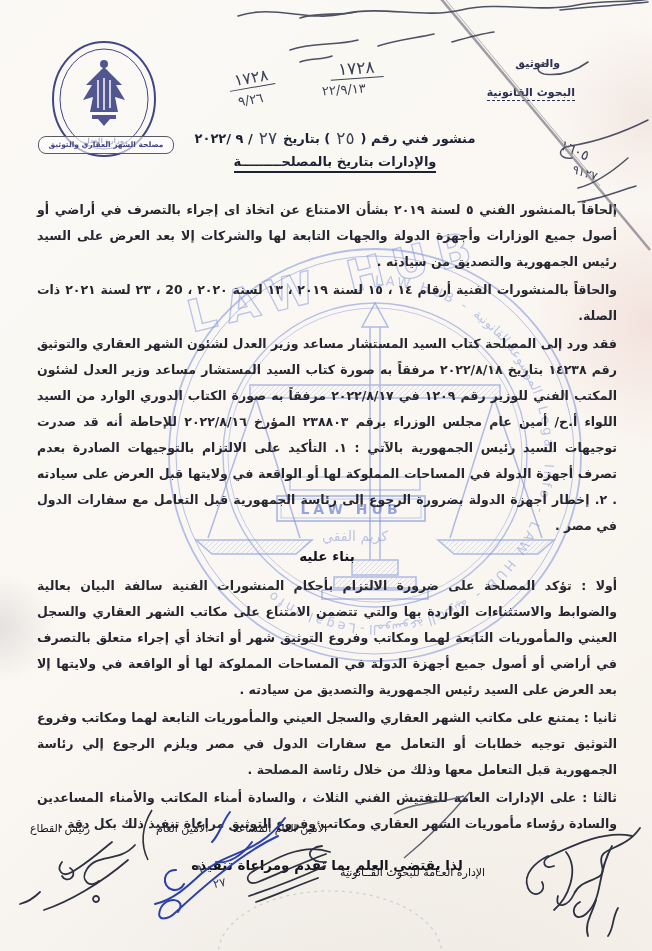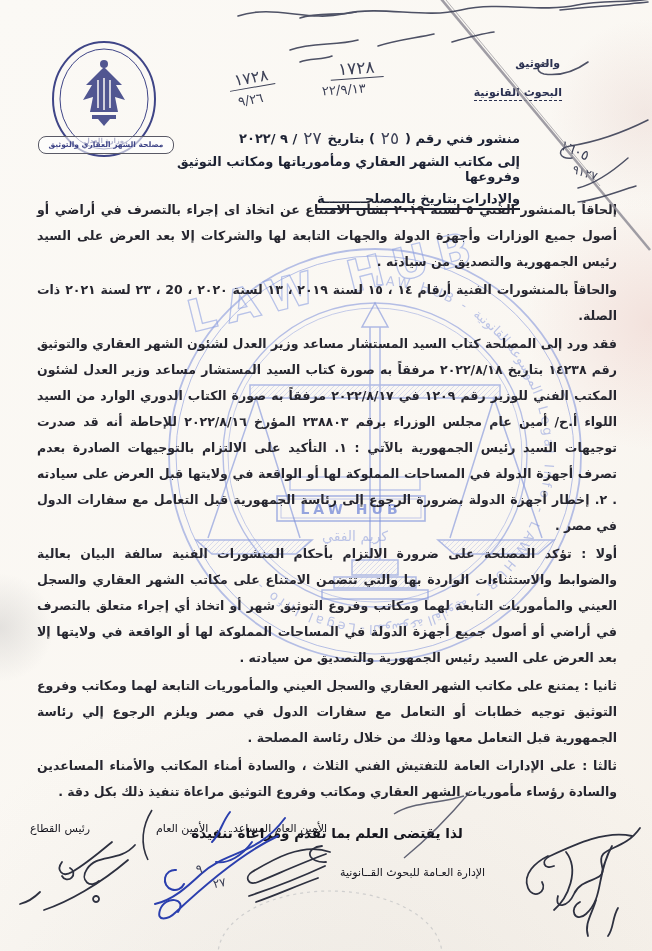--- a/index.html
+++ b/index.html
@@ -14,21 +14,21 @@
       linear-gradient(135deg,#fbf9f5 0%,#faf7f2 60%,#f6f1ea 100%);
   }
   .abs{position:absolute;}
   .rtl{direction:rtl;unicode-bidi:embed;}
   .body-text{
     direction:rtl;text-align:justify;font-size:12.5px;font-weight:700;
     line-height:26px;color:#26262f;letter-spacing:0;
   }
   .body-text p{margin:0 0 2px 0;}
   .center-head{direction:rtl;text-align:center;font-weight:700;color:#14141c;}
-  .title-line{direction:rtl;font-size:13px;font-weight:700;color:#1d2233;}
+  .title-line{direction:rtl;text-align:center;font-size:13px;font-weight:700;color:#1d2233;}
   .hand-num{font-weight:400;font-size:17px;color:#3c4056;position:relative;top:1px;padding:0 6px;}
   .hand{color:#3c4056;font-weight:400;}
   .underlined{border-bottom:2px solid #1d2233;padding-bottom:2px;}
   .seal-box{
     border:1.5px solid #5a5a66;background:rgba(255,255,255,.6);
     font-size:7.5px;color:#3f4587;text-align:center;line-height:15px;font-weight:700;
     direction:rtl;
   }
   .frag{direction:rtl;font-size:11px;font-weight:700;color:#2a3050;}
   .frag.u{border-bottom:1px dashed #2a3050;padding-bottom:1px;}
@@ -91,43 +91,43 @@
     </g>
     <g stroke="#fbf9f5" stroke-width="1.5">
       <path d="M52,42 V70 M58,40 V72 M64,42 V70"></path>
     </g>
     <text x="58" y="105" text-anchor="middle" font-size="7" fill="#3f4587" font-weight="bold">وزارة العدل</text>
   </svg>
 
   <div class="abs seal-box" style="left:38px;top:136px;width:134px;height:16px;z-index:2;border-radius:8px;">مصلحة الشهر العقاري والتوثيق</div>
 
   <div class="abs frag" style="right:92px;top:57px;z-index:2;">والتوثيق</div>
-  <div class="abs frag u" style="right:90px;top:86px;z-index:2;">البحوث القانونية</div>
+  <div class="abs frag u" style="right:77px;top:86px;z-index:2;">البحوث القانونية</div>
 
   <div class="abs hand rtl" style="left:330px;top:58px;font-size:17px;transform:rotate(-4deg);border-bottom:1.5px solid #3c4056;padding:0 8px;z-index:2;">١٧٢٨</div>
   <div class="abs hand rtl" style="left:322px;top:82px;font-size:13px;transform:rotate(-4deg);z-index:2;">٢٢/٩/١٣</div>
   <div class="abs hand rtl" style="left:228px;top:68px;font-size:16px;transform:rotate(-10deg);border-bottom:1.5px solid #3c4056;padding:0 6px;z-index:2;">١٧٢٨</div>
   <div class="abs hand rtl" style="left:238px;top:92px;font-size:13px;transform:rotate(-10deg);z-index:2;">٩/٢٦</div>
   <div class="abs hand rtl" style="left:560px;top:142px;font-size:14px;transform:rotate(24deg);z-index:3;">١٦٠٥</div>
   <div class="abs hand rtl" style="left:572px;top:166px;font-size:12px;transform:rotate(18deg);z-index:3;">٩١٢٧</div>
 
   <div class="abs" style="left:150px;top:127px;width:370px;z-index:2;">
     <div class="title-line">
       <span>منشور فني رقم (</span><span class="hand-num">٢٥</span><span>) بتاريخ</span><span class="hand-num">٢٧</span><span>/ ٩ /٢٠٢٢</span>
     </div>
-    <div class="title-line" style="margin-top:7px;">إلى مكاتب الشهر العقاري ومأمورياتها ومكاتب التوثيق وفروعها</div>
     <div class="title-line" style="margin-top:7px;">
       <span class="underlined">والإدارات بتاريخ بالمصلحـــــــــة</span>
     </div>
   </div>
 
   <div class="abs body-text" style="left:37px;top:197px;width:580px;z-index:2;">
     <p>إلحاقاً بالمنشور الفني ٥ لسنة ٢٠١٩ بشأن الامتناع عن اتخاذ اى إجراء بالتصرف في أراضي أو أصول جميع الوزارات وأجهزة الدولة والجهات التابعة لها والشركات إلا بعد العرض على السيد رئيس الجمهورية والتصديق من سيادته .</p>
     <p>والحاقاً بالمنشورات الفنية أرقام ١٤ ، ١٥ لسنة ٢٠١٩ ، ١٣ لسنة ٢٠٢٠ ، 20 ، ٢٣ لسنة ٢٠٢١ ذات الصلة.</p>
     <p>فقد ورد إلى المصلحة كتاب السيد المستشار مساعد وزير العدل لشئون الشهر العقاري والتوثيق رقم ١٤٢٣٨ بتاريخ ٢٠٢٢/٨/١٨ مرفقاً به صورة كتاب السيد المستشار مساعد وزير العدل لشئون المكتب الفني للوزير رقم ١٢٠٩ في ٢٠٢٢/٨/١٧ مرفقاً به صورة الكتاب الدوري الوارد من السيد اللواء أ.ح/ أمين عام مجلس الوزراء برقم ٢٣٨٨٠٣ المؤرخ ٢٠٢٢/٨/١٦ للإحاطة أنه قد صدرت توجيهات السيد رئيس الجمهورية بالآتي : ١. التأكيد على الالتزام بالتوجيهات الصادرة بعدم تصرف أجهزة الدولة في المساحات المملوكة لها أو الواقعة في ولايتها قبل العرض على سيادته . ٢. إخطار أجهزة الدولة بضرورة الرجوع إلى رئاسة الجمهورية قبل التعامل مع سفارات الدول في مصر .</p>
+    <div class="center-head" style="font-size:13.5px;margin:4px 0;">بناء عليه</div>
     <p>أولا : تؤكد المصلحة على ضرورة الالتزام بأحكام المنشورات الفنية سالفة البيان بعالية والضوابط والاستثناءات الواردة بها والتي تتضمن الامتناع على مكاتب الشهر العقاري والسجل العيني والمأموريات التابعة لهما ومكاتب وفروع التوثيق شهر أو اتخاذ أي إجراء متعلق بالتصرف في أراضي أو أصول جميع أجهزة الدولة في المساحات المملوكة لها أو الواقعة في ولايتها إلا بعد العرض على السيد رئيس الجمهورية والتصديق من سيادته .</p>
     <p>ثانيا : يمتنع على مكاتب الشهر العقاري والسجل العيني والمأموريات التابعة لهما ومكاتب وفروع التوثيق توجيه خطابات أو التعامل مع سفارات الدول في مصر ويلزم الرجوع إلي رئاسة الجمهورية قبل التعامل معها وذلك من خلال رئاسة المصلحة .</p>
     <p>ثالثا : على الإدارات العامة للتفتيش الفني الثلاث ، والسادة أمناء المكاتب والأمناء المساعدين والسادة رؤساء مأموريات الشهر العقاري ومكاتب وفروع التوثيق مراعاة تنفيذ ذلك بكل دقة .</p>
     <div class="center-head" style="font-size:13.5px;margin-top:15px;">لذا يقتضى العلم بما تقدم ومراعاة تنفيذه</div>
   </div>
 
   <div class="abs sig-title" style="left:340px;top:822px;z-index:2;margin-top:44px;">الإدارة العـامة للبحوث القــانونية</div>
   <div class="abs sig-title" style="left:233px;top:822px;z-index:2;">الأمين العام المساعد</div>
   <div class="abs sig-title" style="left:156px;top:822px;z-index:2;">الأمين العام</div>
   <div class="abs sig-title" style="left:30px;top:822px;z-index:2;">رئيس القطاع</div>

